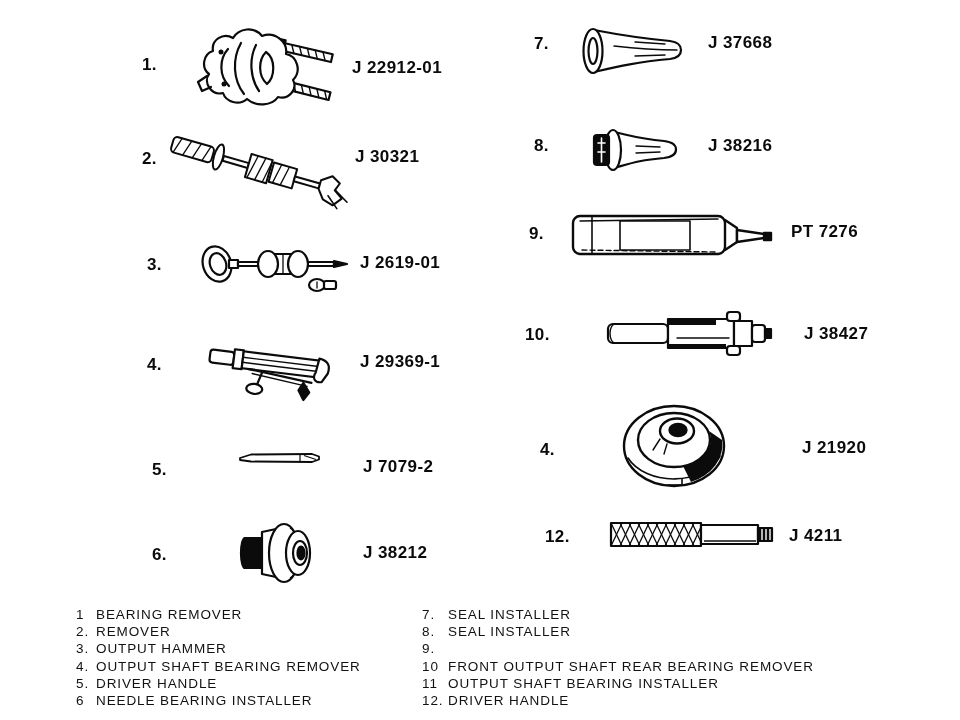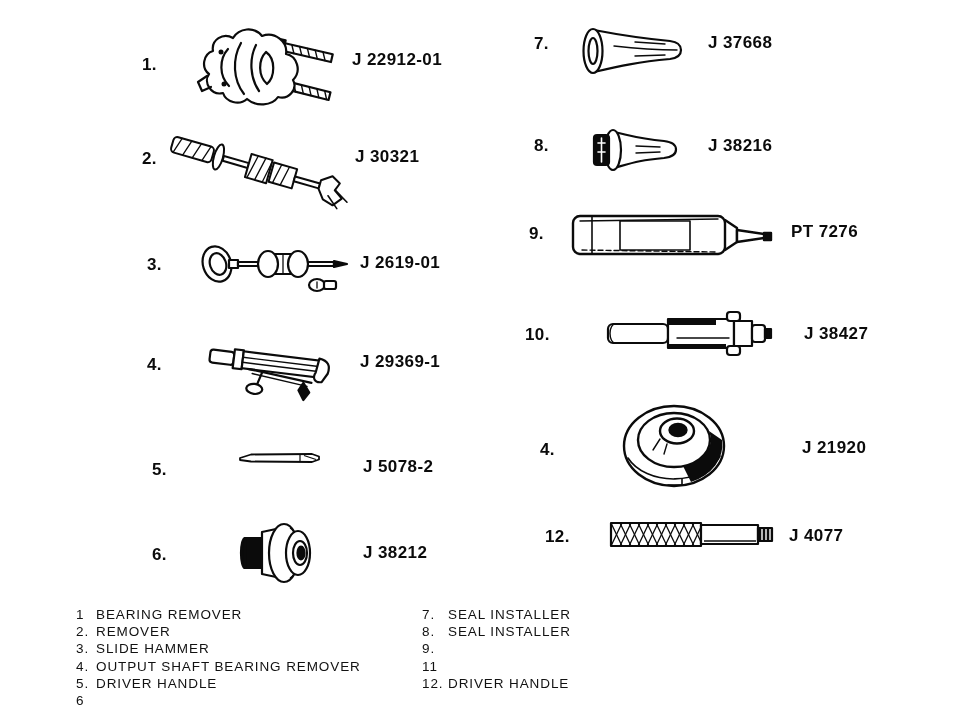--- a/index.html
+++ b/index.html
@@ -38,21 +38,21 @@
     <path d="M40,20 C30,14 18,22 20,33 C10,36 8,50 16,56 C10,64 18,78 30,75 C33,84 46,88 54,81 C63,89 79,88 85,79 C96,82 105,71 100,62 C109,53 104,38 93,36 C95,24 82,13 69,18 C61,8 46,10 40,20 Z"></path>
     <path d="M35,31 C26,41 26,58 36,68" fill="none"></path>
     <path d="M48,25 C39,41 40,62 51,76" fill="none"></path>
     <path d="M63,27 C56,41 57,60 66,73" fill="none"></path>
     <path d="M73,34 C65,42 65,58 74,66 C82,59 83,41 73,34 Z"></path>
     <path d="M14,58 l-9,6 4,9 9,-4" fill="none"></path>
     <circle cx="28" cy="34" r="2.5" fill="#0b0b0b" stroke="none"></circle>
     <circle cx="31" cy="66" r="2.5" fill="#0b0b0b" stroke="none"></circle>
   </g>
 </svg>
-<span class="part" style="left:352px;top:50px">J 22912-01</span>
+<span class="part" style="left:352px;top:58px">J 22912-01</span>
 
 <span class="num" style="left:142px;top:149px">2.</span>
 <svg class="fig" style="left:170px;top:124px" width="190" height="92" viewBox="0 0 190 92">
   <g fill="#fff" stroke="#0b0b0b" stroke-width="2" stroke-linejoin="round" stroke-linecap="round" transform="rotate(16 10 22)">
     <rect x="2" y="14" width="42" height="16" rx="4"></rect>
     <path d="M10,14 l-5,16 M20,14 l-5,16 M30,14 l-5,16 M40,14 l-5,16" stroke-width="1.3"></path>
     <ellipse cx="50" cy="22" rx="4.5" ry="13"></ellipse>
     <rect x="55" y="19.5" width="26" height="5"></rect>
     <rect x="81" y="10" width="22" height="24"></rect>
     <path d="M88,10 l-5,24 M96,10 l-5,24 M103,12 l-4,22" stroke-width="1.3"></path>
@@ -103,21 +103,21 @@
 <span class="part" style="left:360px;top:352px">J 29369-1</span>
 
 <span class="num" style="left:152px;top:460px">5.</span>
 <svg class="fig" style="left:238px;top:449px" width="85" height="18" viewBox="0 0 85 18">
   <g fill="#fff" stroke="#0b0b0b" stroke-width="1.8" stroke-linejoin="round">
     <polygon points="2,9 13,5.5 74,5 81,7.5 81,10.5 74,13 13,12.5 2,11"></polygon>
     <line x1="62" y1="5" x2="62" y2="13" stroke-width="1.2"></line>
     <line x1="66" y1="6.5" x2="78" y2="10.5" stroke-width="1.2"></line>
   </g>
 </svg>
-<span class="part" style="left:363px;top:457px">J 5078-2</span>
+<span class="part" style="left:363px;top:457px">J 7079-2</span>
 
 <span class="num" style="left:152px;top:545px">6.</span>
 <svg class="fig" style="left:238px;top:512px" width="80" height="80" viewBox="0 0 80 80">
   <g fill="#fff" stroke="#0b0b0b" stroke-width="2.2" stroke-linejoin="round">
     <ellipse cx="7" cy="41" rx="4" ry="15" fill="#0b0b0b"></ellipse>
     <rect x="7" y="26" width="17" height="30" fill="#0b0b0b"></rect>
     <path d="M24,20 l14,-3 0,48 -14,-3 z"></path>
     <ellipse cx="46" cy="41" rx="15" ry="29"></ellipse>
     <path d="M52,16 a14,26 0 0,1 0,50" fill="none" stroke-width="1.4"></path>
     <ellipse cx="60" cy="41" rx="12" ry="22"></ellipse>
@@ -211,60 +211,66 @@
     <path d="M3,29 L14,6 M12,29 L23,6 M21,29 L32,6 M30,29 L41,6 M39,29 L50,6 M48,29 L59,6 M57,29 L68,6 M66,29 L77,6 M75,29 L86,6 M84,29 L93,10" stroke-width="1.3" fill="none"></path>
     <path d="M14,29 L3,6 M23,29 L12,6 M32,29 L21,6 M41,29 L30,6 M50,29 L39,6 M59,29 L48,6 M68,29 L57,6 M77,29 L66,6 M86,29 L75,6 M93,25 L84,6" stroke-width="1.3" fill="none"></path>
     <rect x="93" y="8" width="57" height="19"></rect>
     <line x1="96" y1="24" x2="148" y2="24" stroke-width="1.3"></line>
     <rect x="150" y="11" width="14" height="13" fill="#0b0b0b"></rect>
     <line x1="154" y1="12" x2="154" y2="23" stroke="#fff" stroke-width="1.4"></line>
     <line x1="158" y1="12" x2="158" y2="23" stroke="#fff" stroke-width="1.4"></line>
     <line x1="162" y1="12" x2="162" y2="23" stroke="#fff" stroke-width="1.4"></line>
   </g>
 </svg>
-<span class="part" style="left:789px;top:526px">J 4077</span>
+<span class="part" style="left:789px;top:526px">J 4211</span>
 
 <div class="legend legend-left" style="left:76px;top:606px">
   <div class="legend-row">
     <span class="lnum">1</span>
     <span class="llabel">BEARING REMOVER</span>
   </div>
   <div class="legend-row">
     <span class="lnum">2.</span>
     <span class="llabel">REMOVER</span>
   </div>
   <div class="legend-row">
     <span class="lnum">3.</span>
-    <span class="llabel">SLIDE HAMMER</span>
+    <span class="llabel">OUTPUT HAMMER</span>
   </div>
   <div class="legend-row">
     <span class="lnum">4.</span>
     <span class="llabel">OUTPUT SHAFT BEARING REMOVER</span>
   </div>
   <div class="legend-row">
     <span class="lnum">5.</span>
     <span class="llabel">DRIVER HANDLE</span>
   </div>
   <div class="legend-row">
     <span class="lnum">6</span>
+    <span class="llabel">NEEDLE BEARING INSTALLER</span>
   </div>
 </div>
 
 <div class="legend legend-right" style="left:422px;top:606px">
   <div class="legend-row">
     <span class="lnum">7.</span>
     <span class="llabel">SEAL INSTALLER</span>
   </div>
   <div class="legend-row">
     <span class="lnum">8.</span>
     <span class="llabel">SEAL INSTALLER</span>
   </div>
   <div class="legend-row">
     <span class="lnum">9.</span>
   </div>
   <div class="legend-row">
+    <span class="lnum">10</span>
+    <span class="llabel">FRONT OUTPUT SHAFT REAR BEARING REMOVER</span>
+  </div>
+  <div class="legend-row">
     <span class="lnum">11</span>
+    <span class="llabel">OUTPUT SHAFT BEARING INSTALLER</span>
   </div>
   <div class="legend-row">
     <span class="lnum">12.</span>
     <span class="llabel">DRIVER HANDLE</span>
   </div>
 </div>
 
 </body></html>

